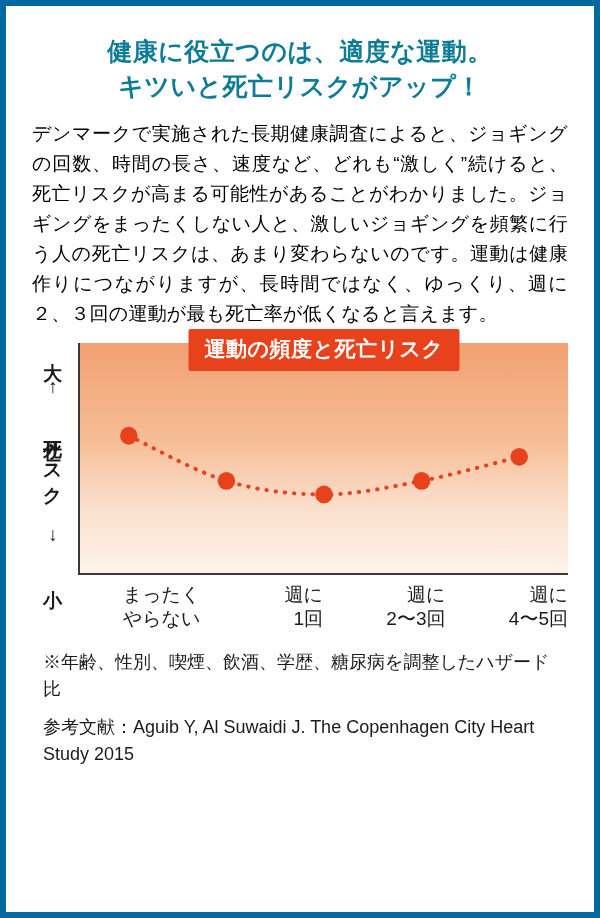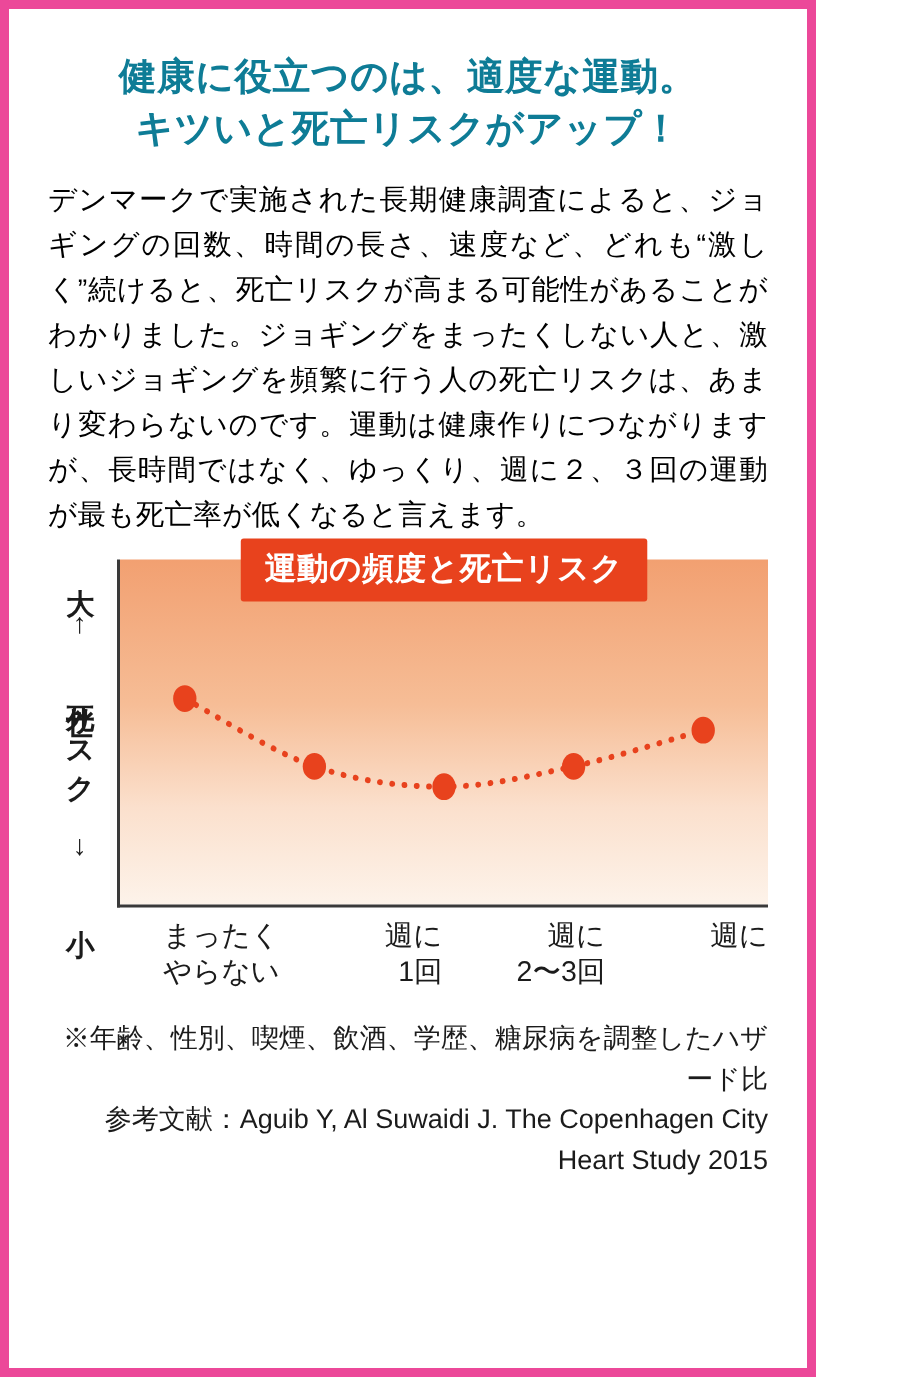--- a/index.html
+++ b/index.html
@@ -8,24 +8,24 @@
   }
   body {
     width: 600px;
     height: 918px;
     background: #ffffff;
     font-family: "Liberation Sans", sans-serif;
     -webkit-font-smoothing: antialiased;
   }
   .page {
     position: relative;
-    width: 544px;
+    width: 600px;
     height: 918px;
     box-sizing: border-box;
-    border: 6px solid #ec4899;
+    border: 6px solid #0369a1;
     background: #ffffff;
     overflow: hidden;
   }
   .inner {
     position: absolute;
     left: 0; top: 0; right: 0; bottom: 0;
     padding: 22px 26px 18px 26px;
     box-sizing: border-box;
   }
   
@@ -122,21 +122,21 @@
     color: #1b1b1b;
   }
   .x-label span { display: block; }
   
   .notes {
     margin-top: 18px;
     color: #1b1b1b;
     font-size: 18px;
     line-height: 1.5;
   }
-  .notes p { margin: 0; text-align: right; }
+  .notes p { margin: 11px; }
 </style>
 </head>
 <body>
 
 <div class="page">
   <div class="inner">
 
     <div class="title">
       <span class="l1">健康に役立つのは、適度な運動。</span>
       <span class="l2">キツいと死亡リスクがアップ！</span>
@@ -174,20 +174,21 @@
           <div class="x-label">
             <span>週に</span>
             <span>1回</span>
           </div>
           <div class="x-label">
             <span>週に</span>
             <span>2〜3回</span>
           </div>
           <div class="x-label">
             <span>週に</span>
+            <span>4〜5回</span>
           </div>
         </div>
     </div>
 
     <div class="notes">
       <p>※年齢、性別、喫煙、飲酒、学歴、糖尿病を調整したハザード比</p>
       <p>参考文献：Aguib Y, Al Suwaidi J. The Copenhagen City Heart Study 2015</p>
     </div>
 
   </div>

